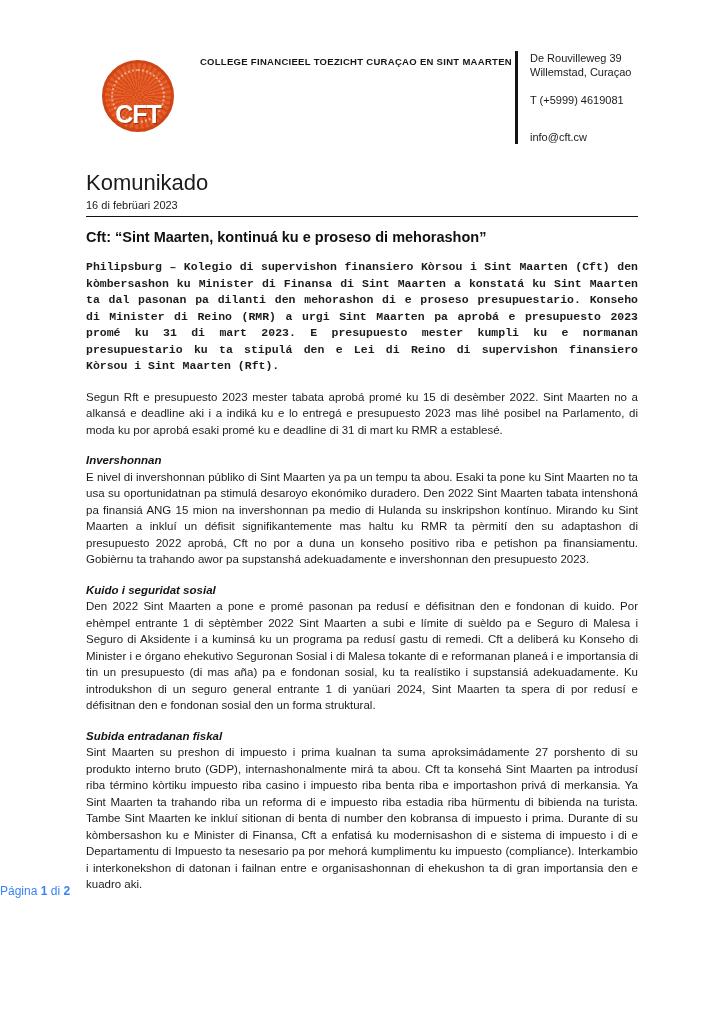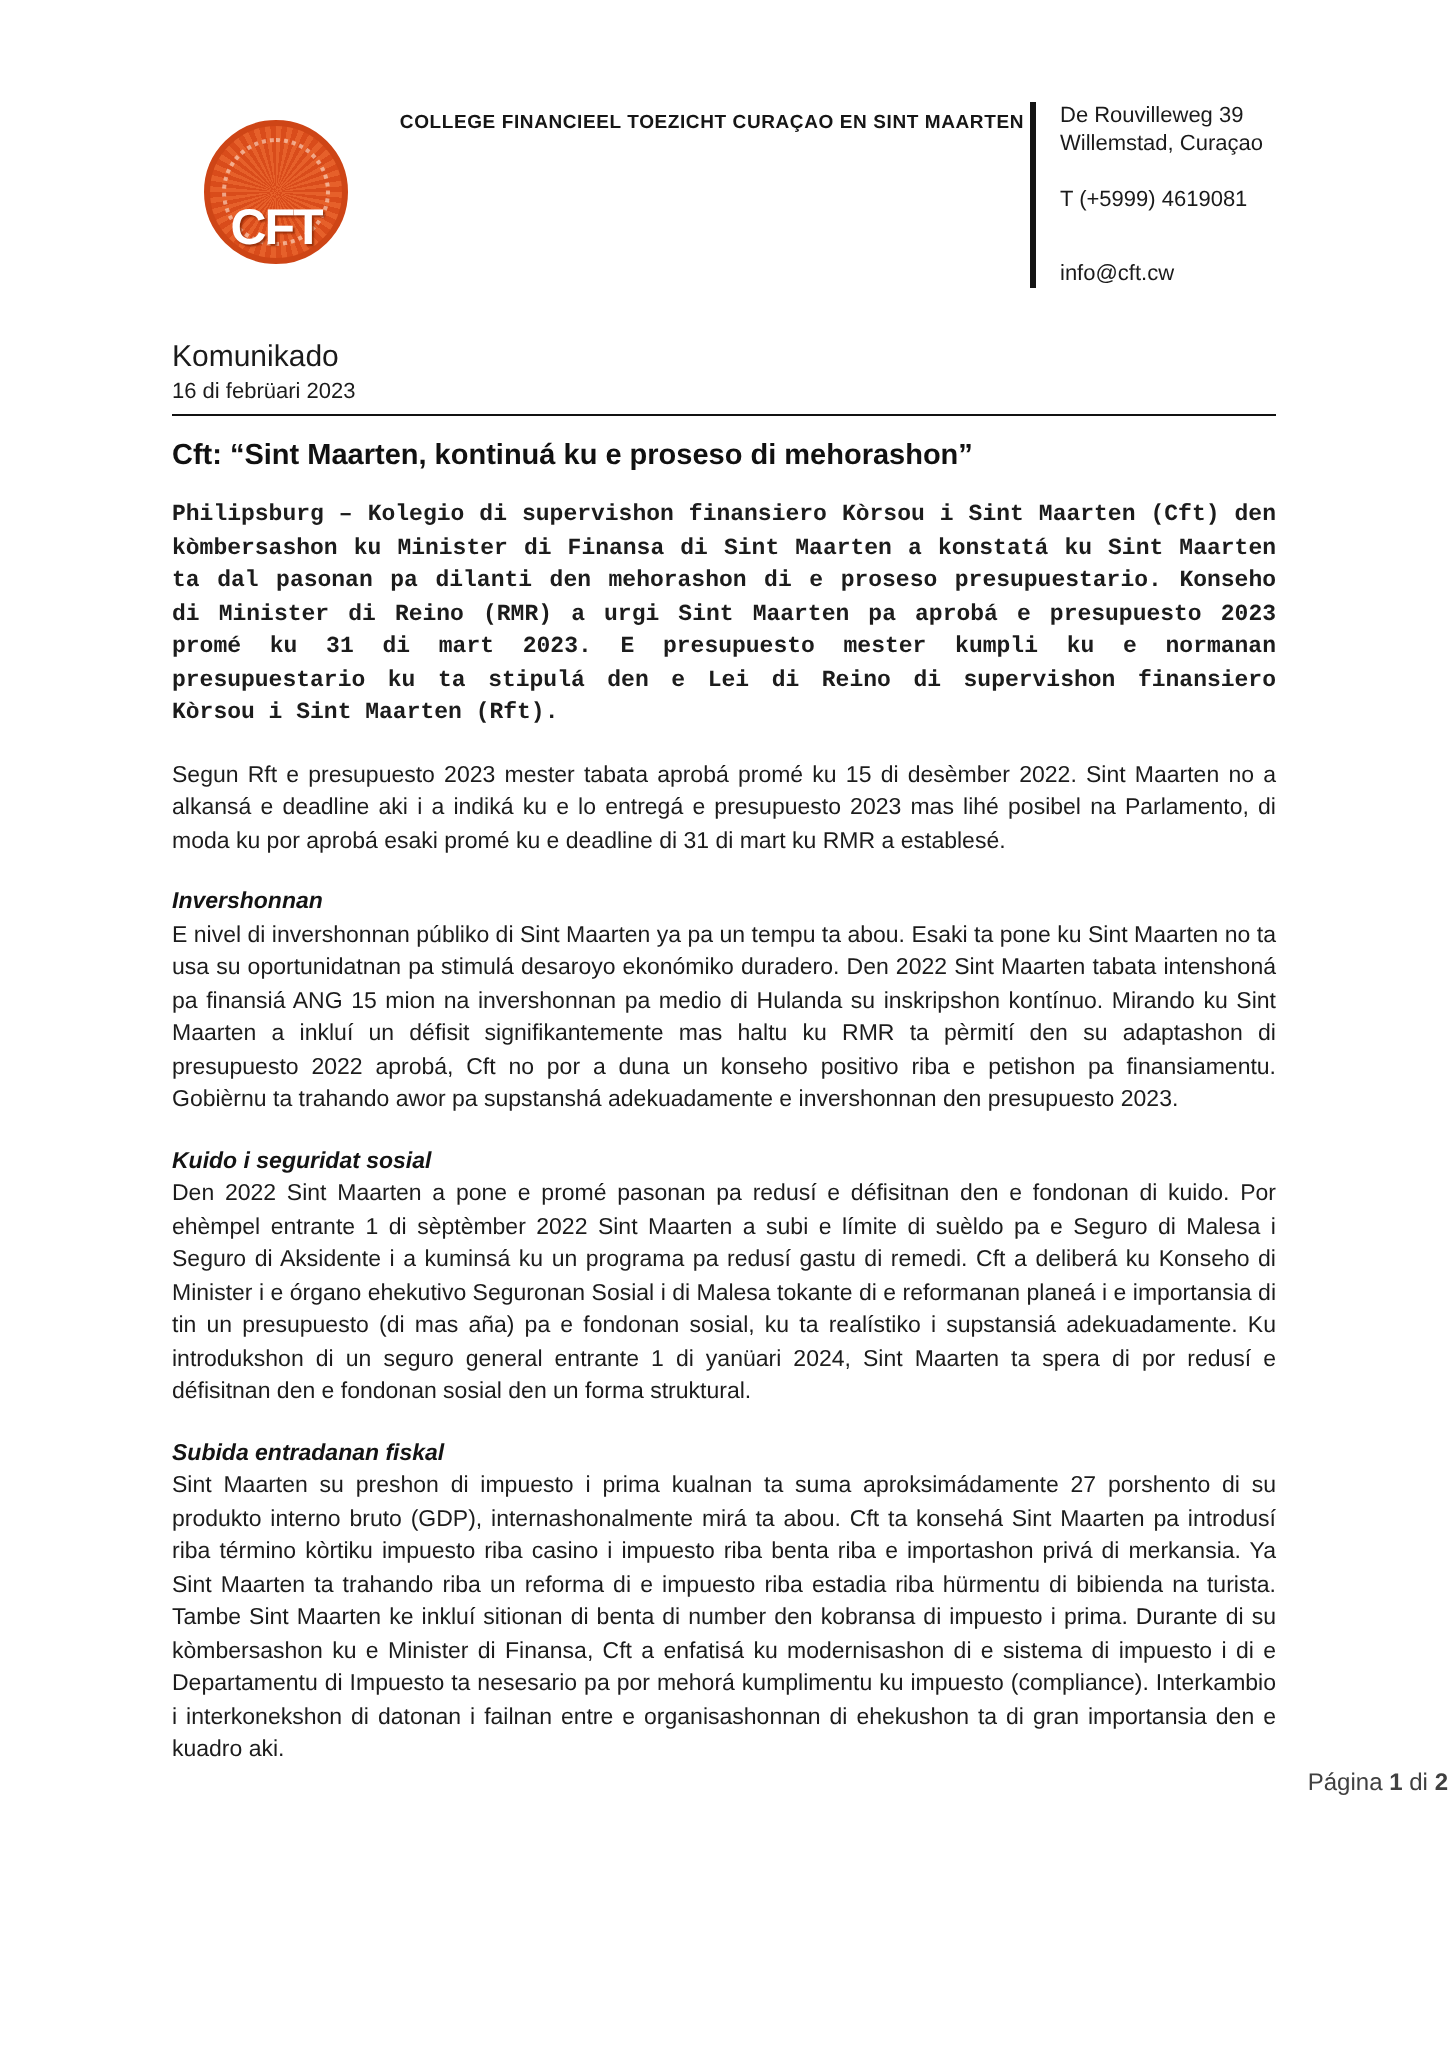--- a/index.html
+++ b/index.html
@@ -50,21 +50,21 @@
     padding-left: 12px;
     font-size: 11px; line-height: 14px;
     color: #1a1a1a;
   }
   .contact .phone { margin-top: 14px; }
   .contact .email { margin-top: 23px; }
 
   
   .content { position: absolute; left: 86px; top: 170px; width: 552px; }
 
-  .doc-title { margin: 0; font-size: 15px; font-weight: 400; color: #1b1b1b; }
+  .doc-title { margin: 0; font-size: 22px; font-weight: 400; color: #1b1b1b; }
   .doc-date { font-size: 11px; margin-top: 3px; color: #1b1b1b; }
   .rule { border: 0; border-top: 1.6px solid #111111; margin: 5px 0 0 0; }
 
   .headline { margin: 12px 0 0 0; font-size: 14.5px; font-weight: bold; color: #111111; }
 
   .content p {
     margin: 14px 0 0 0;
     font-size: 11.5px;
     line-height: 16.5px;
     text-align: justify;
@@ -78,23 +78,23 @@
     font-weight: bold;
     line-height: 16.5px;
     color: #141414;
     font-style: italic;
   }
   .section-heading + p { margin-top: 0; }
 
   
   .footer {
     position: absolute; left: 0; right: 0; top: 884px;
-    text-align: right;
+    text-align: left;
     font-size: 12px;
-    color: #404040;
+    color: #3b82f6;
   }
   .footer b { font-weight: bold; }
 </style>
 </head>
 <body>
 
 <div class="page">
 
   <div class="letterhead">
     <div class="logo">

